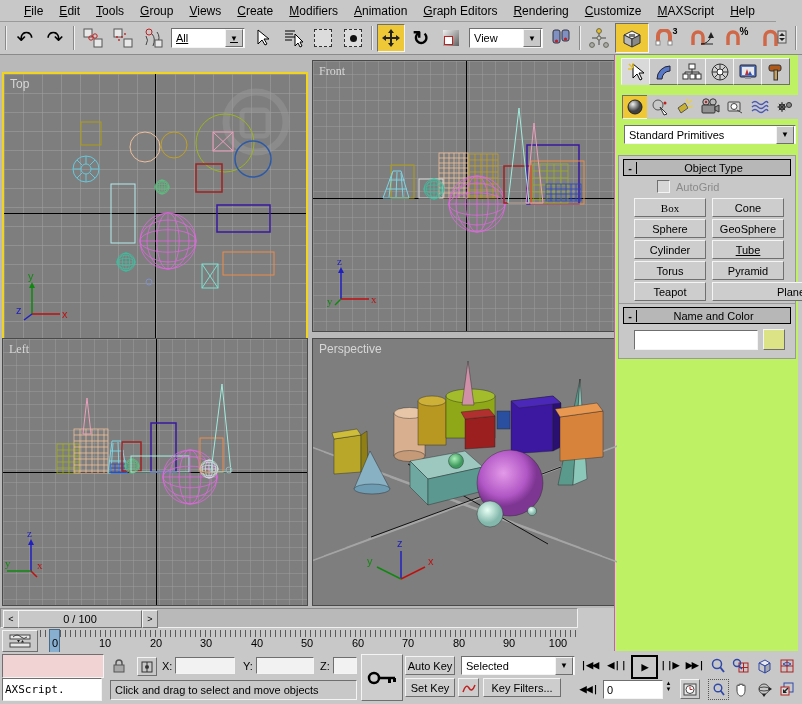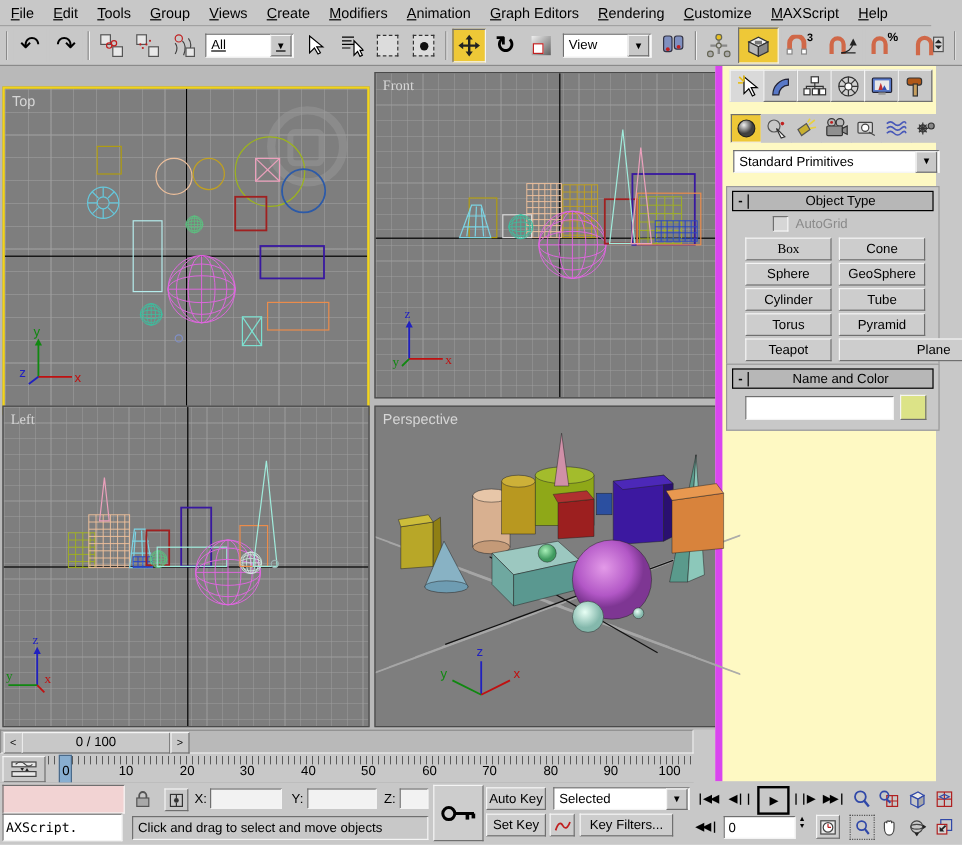--- a/index.html
+++ b/index.html
@@ -3,21 +3,21 @@
 <meta charset="utf-8">
 <style>
   html,body{margin:0;padding:0;}
   #window{
     position:relative;width:802px;height:704px;background:#c8c8c8;
     font-family:"Liberation Sans",sans-serif;font-size:11px;color:#000;
     overflow:hidden;user-select:none;
   }
   
   #menubar{position:absolute;left:0;top:0;width:776px;height:22px;background:#c8c8c8;
-    border-bottom:1px solid #9a9a9a;display:flex;align-items:center;padding-left:1px;box-sizing:border-box;}
+    border-bottom:1px solid #9a9a9a;display:flex;align-items:center;padding-left:16px;box-sizing:border-box;}
   .menu-item{padding:3px 8px;font-size:12px;cursor:default;}
   .menu-item::first-letter{text-decoration:underline;}
   
   #toolbar{position:absolute;left:0;top:22px;width:802px;height:33px;background:#c8c8c8;
     border-bottom:1px solid #8a8a8a;display:flex;align-items:center;padding-left:2px;box-sizing:border-box;}
   .tsep{width:1px;height:24px;background:#8a8a8a;border-right:1px solid #f0f0f0;margin:0 3px;}
   .tbtn{width:26px;height:26px;display:flex;align-items:center;justify-content:center;margin:0 1px;
     background:#c8c8c8;border:1px solid transparent;}
   .tbtn.active{background:#eec837;border:1px solid #6f6f6f;border-top-color:#6f6f6f;border-left-color:#6f6f6f;
     border-right-color:#f4f4f4;border-bottom-color:#f4f4f4;}
@@ -39,22 +39,22 @@
        repeating-linear-gradient(to bottom, rgba(160,160,160,.45) 0 1px, transparent 1px 13px); font-family: Liberation Serif, serif;}
   .vp.nogrid{background-image:none;}
   #vp-top{left:2px;top:17px;width:302px;height:270px;border:2px solid #f2d41c;}
   #vp-front{left:312px;top:5px;width:304px;height:270px;border:1px solid #4a4a4a;}
   #vp-left{left:2px;top:283px;width:304px;height:266px;border:1px solid #4a4a4a;}
   #vp-persp{left:312px;top:283px;width:304px;height:266px;border:1px solid #4a4a4a;}
   .vp-label{position:absolute;left:6px;top:3px;color:#d6d6d6;font-size:12px;z-index:5;}
   .vaxis{position:absolute;background:#000;}
   .vp svg{position:absolute;left:0;top:0;z-index:2;}
   
-  #cmdpanel{position:absolute;left:596px;top:55px;width:184px;height:596px;background:#fef9c3;
-    border-left:6px solid #d946ef;box-sizing:border-box;}
+  #cmdpanel{position:absolute;left:614px;top:55px;width:184px;height:596px;background:#bef264;
+    border-left:1px solid #d946ef;box-sizing:border-box;}
   .ptab{position:absolute;top:3px;width:27px;height:25px;background:#c8c8c8;border:1px solid;
     border-color:#f4f4f4 #6f6f6f #6f6f6f #f4f4f4;display:flex;align-items:center;justify-content:center;}
   .ptab.active{background:#d9d9d9;border-bottom-color:#d9d9d9;}
   .pico{position:absolute;top:40px;width:24px;height:22px;display:flex;align-items:center;justify-content:center;
     background:#c8c8c8;border:1px solid transparent;}
   .pico.active{background:#eec837;border-color:#6f6f6f #f4f4f4 #f4f4f4 #6f6f6f;}
   .rollout{position:absolute;left:3px;width:176px;border:1px solid #9a9a9a;background:#c8c8c8;}
   .rhead{height:15px;margin:3px 4px 0 4px;background:#b7b7b7;border:1px solid #000;
     display:flex;align-items:center;font-size:11px;}
   .rhead .minus{width:12px;text-align:center;border-right:1px solid #000;font-weight:bold;}
@@ -765,21 +765,21 @@
       </div>
       <div style="position:absolute;left:38px;top:24px;display:flex;align-items:center;gap:6px;color:#8a8a8a;">
         <span class="checkbox"></span>
         <span>AutoGrid</span>
       </div>
       <div class="obtn" style="left:15px;top:42px;width:70px;font-family:Liberation Serif, serif;">Box</div>
       <div class="obtn" style="left:93px;top:42px;width:70px;">Cone</div>
       <div class="obtn" style="left:15px;top:63px;width:70px;">Sphere</div>
       <div class="obtn" style="left:93px;top:63px;width:70px;">GeoSphere</div>
       <div class="obtn" style="left:15px;top:84px;width:70px;">Cylinder</div>
-      <div class="obtn" style="left:93px;top:84px;width:70px;">Tube</div>
+      <div class="obtn" style="left:93px;top:84px;width:70px;text-decoration:underline;">Tube</div>
       <div class="obtn" style="left:15px;top:105px;width:70px;">Torus</div>
       <div class="obtn" style="left:93px;top:105px;width:70px;">Pyramid</div>
       <div class="obtn" style="left:15px;top:126px;width:70px;">Teapot</div>
       <div class="obtn" style="left:93px;top:126px;width:70px;padding-left:43px;">Plane</div>
     </div>
 
     <div class="rollout" style="top:248px;height:54px;">
       <div class="rhead">
         <span class="minus">-</span>
         <span class="rtitle">Name and Color</span>

